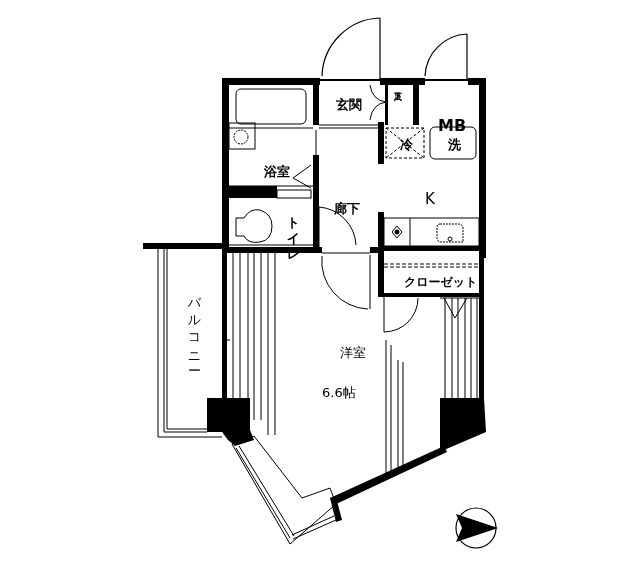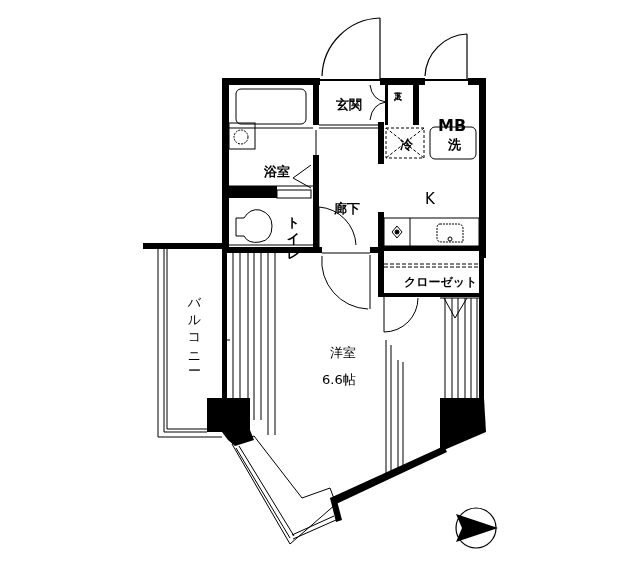--- a/index.html
+++ b/index.html
@@ -172,19 +172,19 @@
 <div class="lbl lbl-sm vert" style="left:393px;top:86px;font-size:8px;letter-spacing:0;">下足入</div>
 <div class="lbl lbl-sm" style="left:438px;top:87px;font-size:16px;margin-top:31px;">MB</div>
 <div class="lbl lbl-sm" style="left:264px;top:165px;">浴室</div>
 <div class="lbl lbl-sm" style="left:334px;top:202px;">廊下</div>
 <div class="lbl lbl-sm vert" style="left:287px;top:208px;letter-spacing:1px;">トイレ</div>
 <div class="lbl lbl-k" style="left:425px;top:192px;">K</div>
 <div class="lbl lbl-sm" style="left:400px;top:138px;">冷</div>
 <div class="lbl lbl-sm" style="left:448px;top:138px;">洗</div>
 <div class="lbl lbl-sm" style="left:404px;top:276px;font-size:12px;">クローゼット</div>
 <div class="lbl lbl-md vert" style="left:188px;top:288px;letter-spacing:4px;">バルコニー</div>
-<div class="lbl lbl-md" style="left:330px;top:346px;">洋室</div>
-<div class="lbl lbl-md" style="left:322px;top:373px;">6.6帖</div>
+<div class="lbl lbl-md" style="left:340px;top:346px;">洋室</div>
+<div class="lbl lbl-md" style="left:322px;top:386px;">6.6帖</div>
 
 <svg width="640" height="569" viewBox="0 0 640 569">
   <circle cx="476" cy="528" r="20" fill="none" stroke="#000" stroke-width="1.2"></circle>
   <path d="M456,514 L498,528 L456,542 L462,528 Z" fill="#000"></path>
 </svg>
 
 </body></html>

